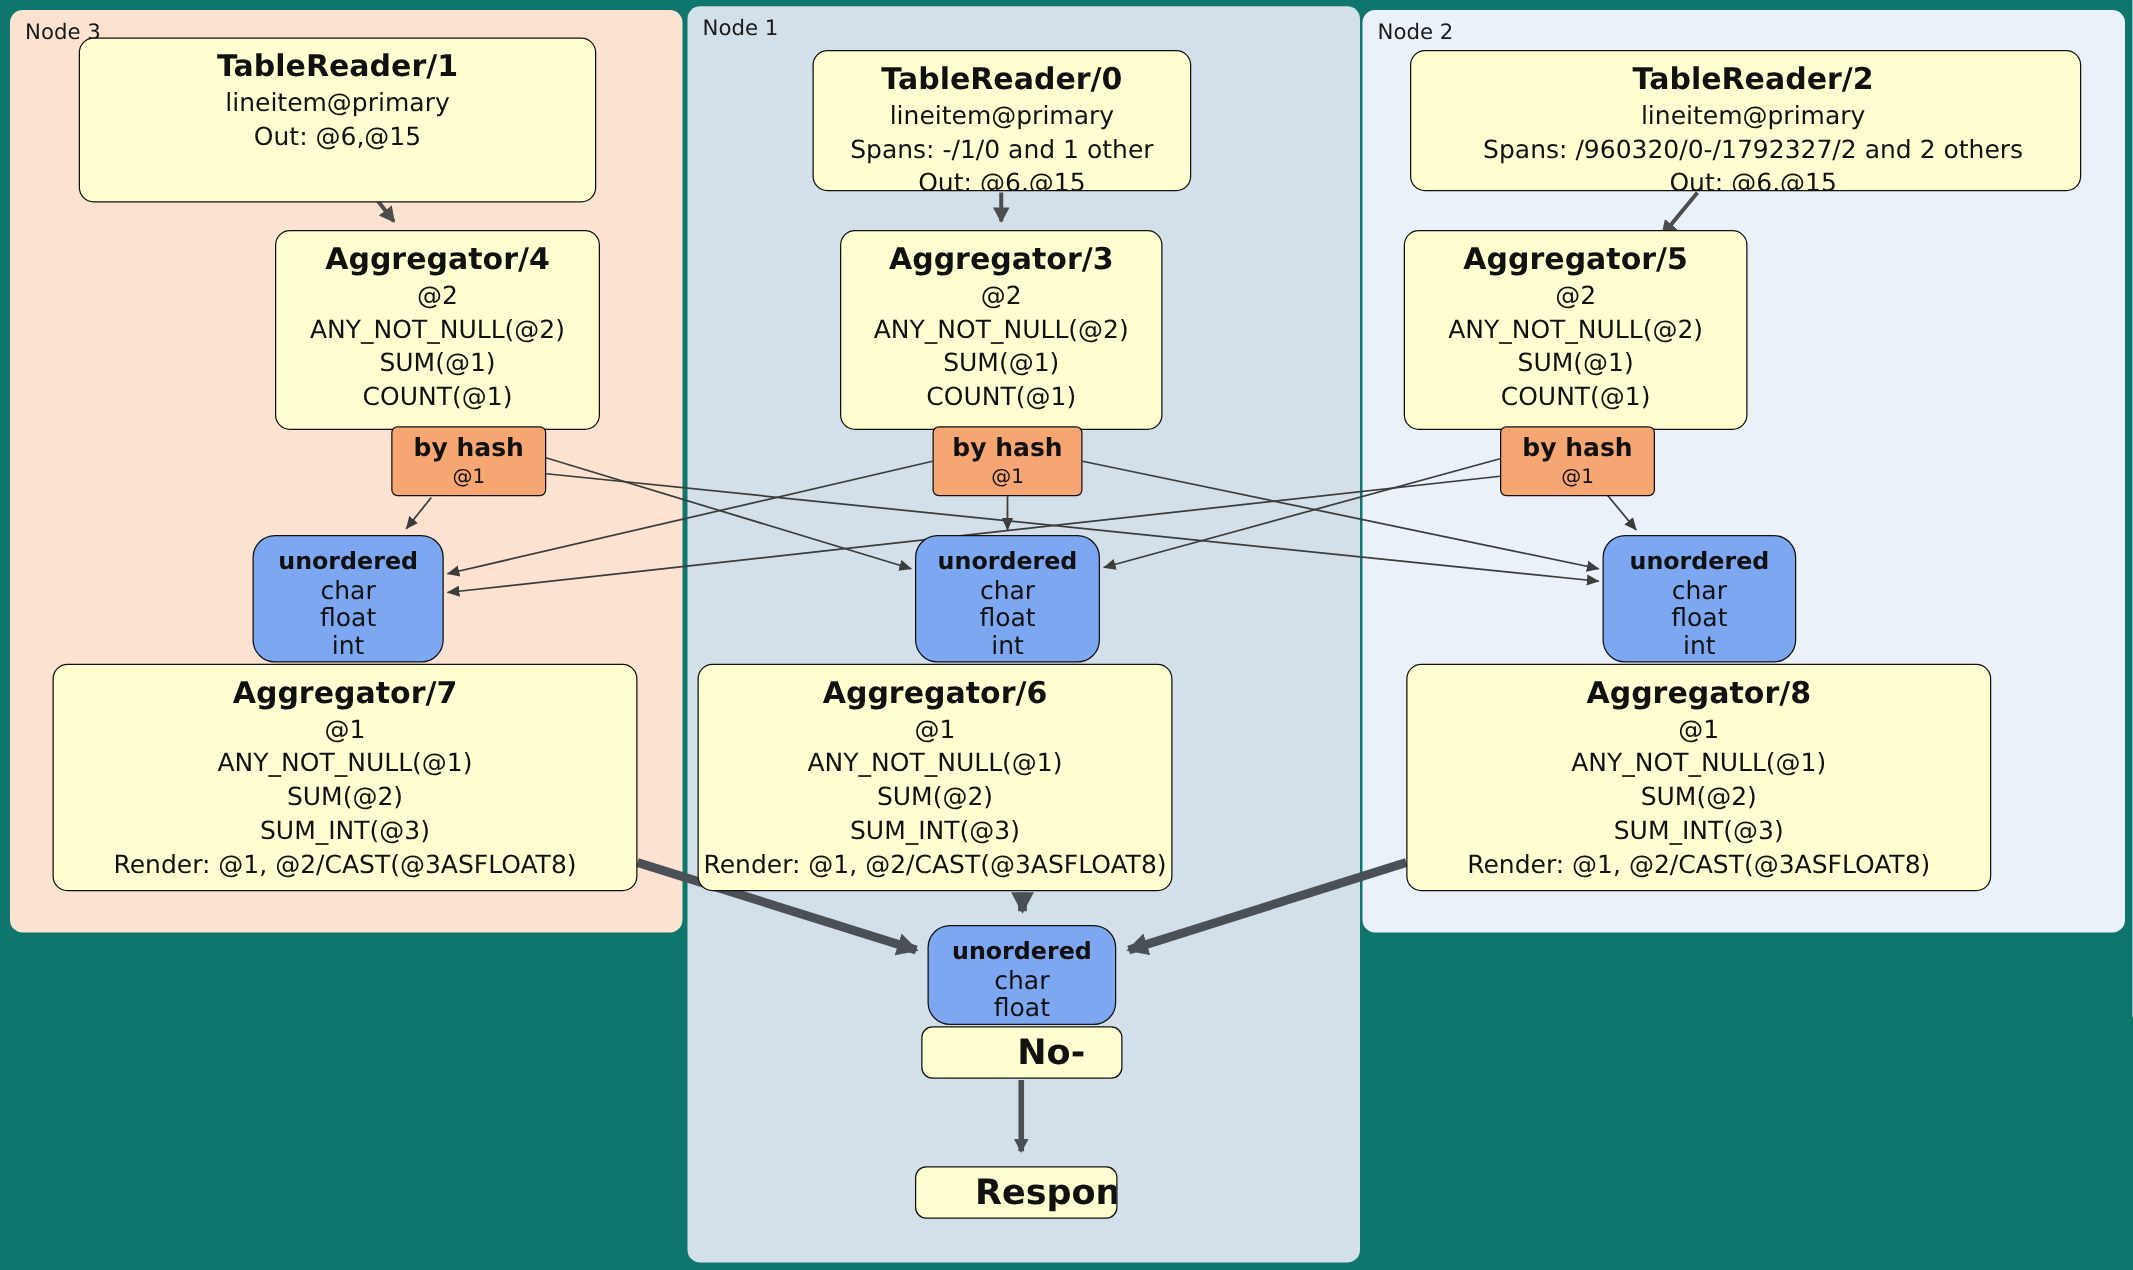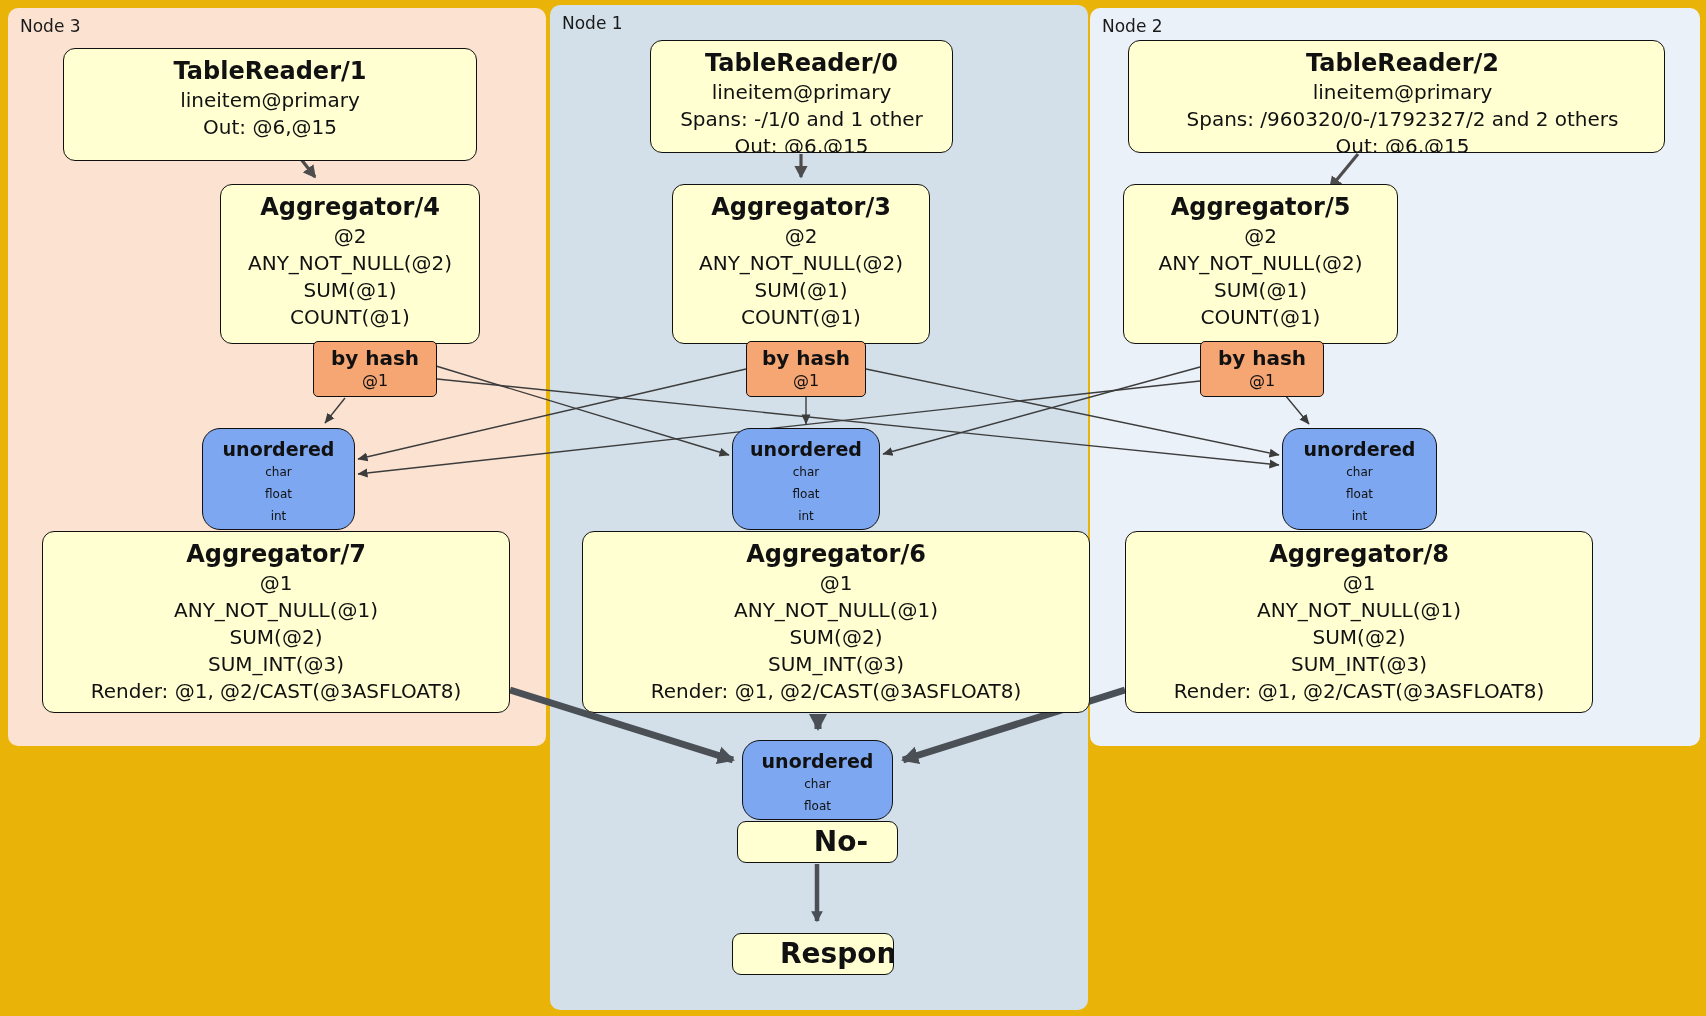--- a/index.html
+++ b/index.html
@@ -1,36 +1,36 @@
 <!DOCTYPE html>
 <html><head>
 <meta charset="utf-8">
 <style>
   html,body{margin:0;padding:0;background:#ffffff;}
   #canvas{
-    position:relative;width:1706px;height:1016px;background:#eab308;overflow:hidden;
+    position:relative;width:1706px;height:1016px;background:#0f766e;overflow:hidden;
     font-family:"DejaVu Sans","Liberation Sans",sans-serif;color:#111;
   }
   .panel{position:absolute;border-radius:10px;z-index:0;}
   .panel-label{position:absolute;top:8px;left:12px;font-size:17px;color:#1a1a1a;}
   #panel-node3{background:#fce2d1;}
   #panel-node1{background:#d3e0e9;}
   #panel-node2{background:#ebf1f9;}
   #edges{position:absolute;left:0;top:0;z-index:1;}
   .box{position:absolute;z-index:2;box-sizing:border-box;border:1.7px solid #111;
        text-align:center;overflow:hidden;}
   .proc{background:#ffffd2;border-radius:12px;padding-top:6px;}
   .proc .box-title{font-size:24px;font-weight:bold;line-height:32px;}
   .proc .box-line{font-size:20px;line-height:27px;}
   .router{background:#f5a673;border-radius:5px;padding-top:3px;}
   .router .box-title{font-size:20px;font-weight:bold;line-height:26px;}
   .router .box-line{font-size:16px;line-height:20px;}
   .sync{background:#7da7f0;border-radius:18px;padding-top:8px;}
   .sync .box-title{font-size:19px;font-weight:bold;line-height:24px;}
-  .sync .box-line{font-size:12px;line-height:22px;}
+  .sync .box-line{font-size:20px;line-height:22px;}
   .terminal{background:#ffffd2;border-radius:9px;padding:0;}
   .terminal .box-title{font-size:28px;font-weight:bold;line-height:40px;padding-left:47px;}
 </style>
 </head>
 <body>
 
 <div id="canvas">
 
   <div class="panel" id="panel-node3" style="left:8px;top:8px;width:538px;height:738px;">
     <div class="panel-label">Node 3</div>
@@ -77,21 +77,21 @@
       <path d="M510,690 L733,760" marker-end="url(#ah-big)"></path>
       <path d="M818,714 L818,729" marker-end="url(#ah-big)"></path>
       <path d="M1125,690 L903,760" marker-end="url(#ah-big)"></path>
     </g>
 
     <g stroke="#4a5056" stroke-width="4.5" fill="none">
       <path d="M817,864 L817,921" marker-end="url(#ah-big)"></path>
     </g>
   </svg>
 
-  <div class="box proc" style="left:63px;top:48px;width:414px;height:113px;text-align:center;">
+  <div class="box proc" style="left:63px;top:30px;width:414px;height:132px;text-align:center;">
     <div class="box-title">TableReader/1</div>
     <div class="box-line">lineitem@primary</div>
     <div class="box-line">Out: @6,@15</div>
   </div>
   <div class="box proc" style="left:650px;top:40px;width:303px;height:113px;">
     <div class="box-title">TableReader/0</div>
     <div class="box-line">lineitem@primary</div>
     <div class="box-line">Spans: -/1/0 and 1 other</div>
     <div class="box-line">Out: @6,@15</div>
   </div>
@@ -157,21 +157,21 @@
   </div>
 
   <div class="box proc" style="left:42px;top:531px;width:468px;height:182px;">
     <div class="box-title">Aggregator/7</div>
     <div class="box-line">@1</div>
     <div class="box-line">ANY_NOT_NULL(@1)</div>
     <div class="box-line">SUM(@2)</div>
     <div class="box-line">SUM_INT(@3)</div>
     <div class="box-line">Render: @1, @2/CAST(@3ASFLOAT8)</div>
   </div>
-  <div class="box proc" style="left:582px;top:531px;width:508px;height:182px;">
+  <div class="box proc" style="left:558px;top:531px;width:380px;height:182px;">
     <div class="box-title">Aggregator/6</div>
     <div class="box-line">@1</div>
     <div class="box-line">ANY_NOT_NULL(@1)</div>
     <div class="box-line">SUM(@2)</div>
     <div class="box-line">SUM_INT(@3)</div>
     <div class="box-line">Render: @1, @2/CAST(@3ASFLOAT8)</div>
   </div>
   <div class="box proc" style="left:1125px;top:531px;width:468px;height:182px;">
     <div class="box-title">Aggregator/8</div>
     <div class="box-line">@1</div>

